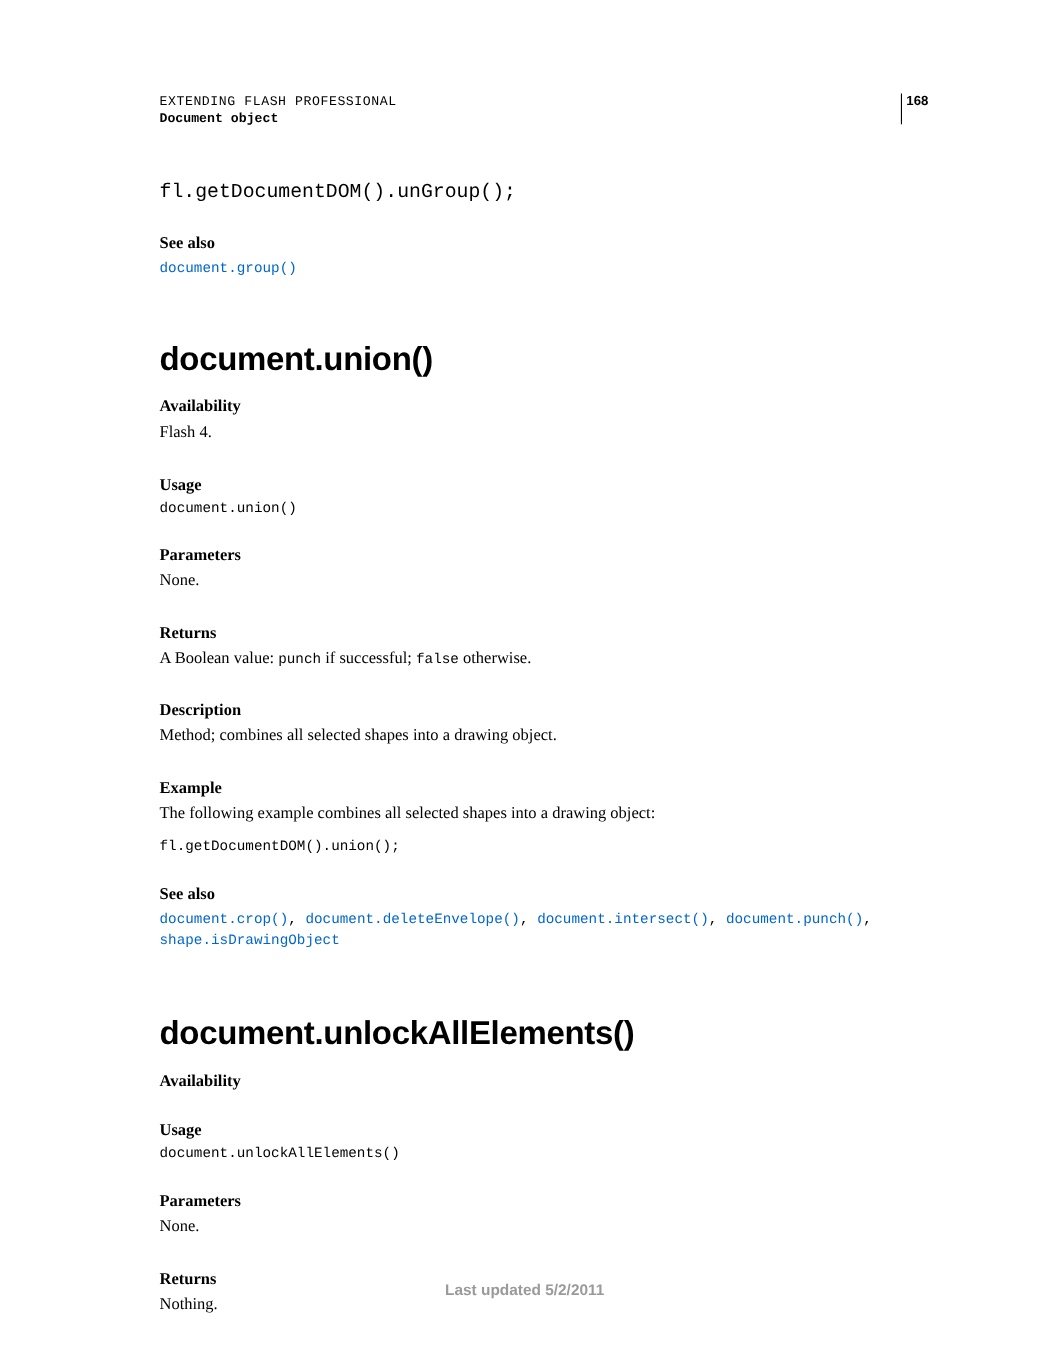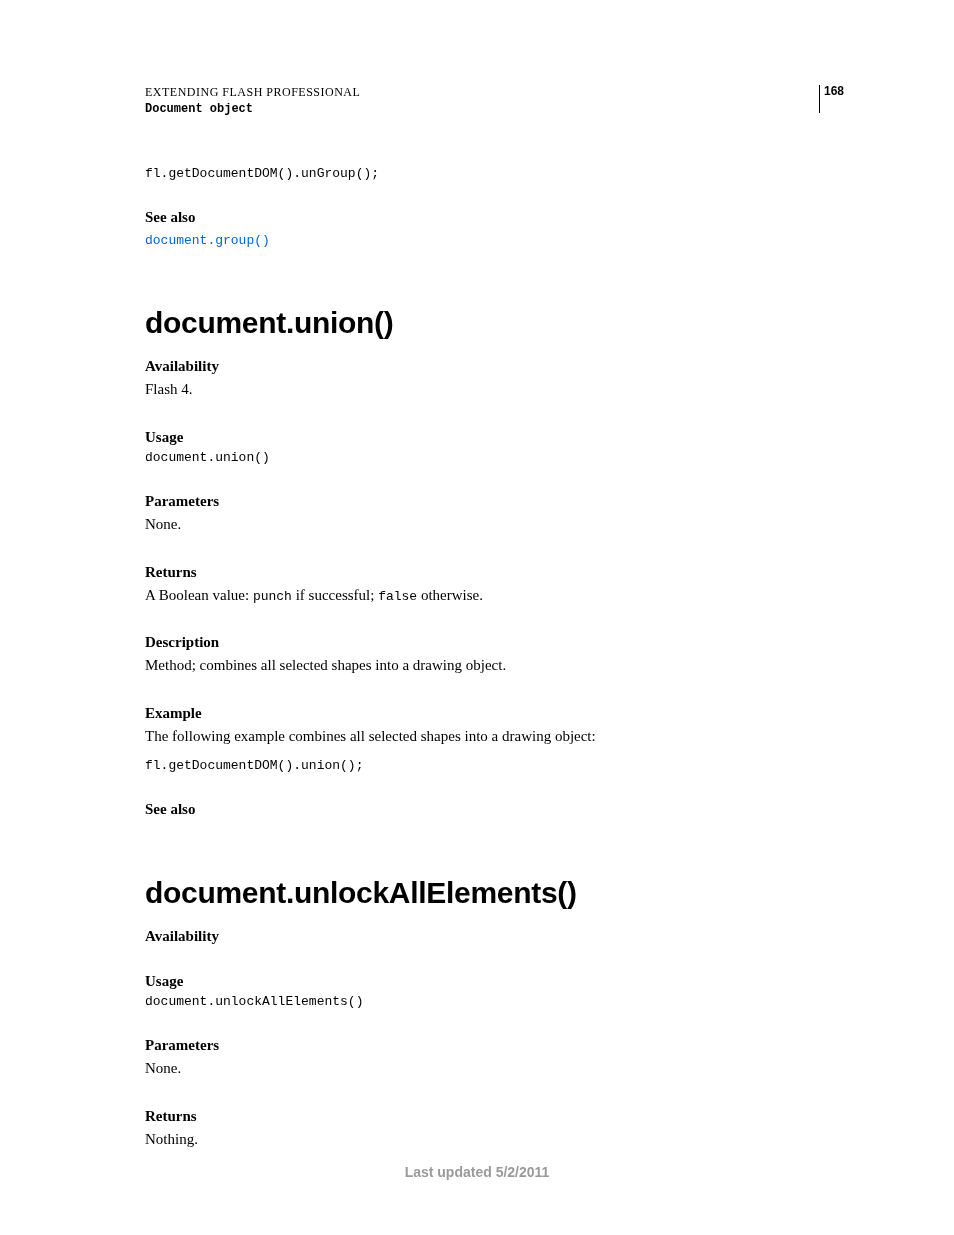--- a/index.html
+++ b/index.html
@@ -16,21 +16,21 @@
     box-sizing: border-box;
     padding: 85px 110px 60px 145px;
   }
   .header-row {
     display: flex;
     justify-content: space-between;
     align-items: flex-start;
     margin-bottom: 4px;
   }
   .header-left {
-    font-family: Liberation Serif, serif;
+    font-family: Liberation Mono, monospace;
     font-size: 12px;
     letter-spacing: 0.5px;
     color: #000;
   }
   .header-sub {
     font-family: Liberation Mono, monospace;
     font-size: 12px;
     font-weight: 700;
     color: #000;
     margin-top: 2px;
@@ -45,21 +45,21 @@
     height: 28px;
     line-height: 12px;
   }
   .code {
     font-family: 'Courier New', Courier, monospace;
     font-size: 13px;
     color: #000;
   }
   .code-block {
     font-family: 'Courier New', Courier, monospace;
-    font-size: 13px;
+    font-size: 18px;
     color: #000;
     margin-top: 50px;
   }
   .subhead {
     font-family: Georgia, serif;
     font-size: 15px;
     font-weight: 700;
     margin-top: 28px;
     margin-bottom: 4px;
   }
@@ -144,20 +144,23 @@
   </div>
 
   <div class="subhead">Description</div>
   <div class="body-text">Method; combines all selected shapes into a drawing object.</div>
 
   <div class="subhead">Example</div>
   <div class="body-text">The following example combines all selected shapes into a drawing object:</div>
   <div class="code" style="margin-top:10px;">fl.getDocumentDOM().union();</div>
 
   <div class="subhead">See also</div>
+  <div class="see-also-links">
+    <a class="link">document.crop()</a>, <a class="link">document.deleteEnvelope()</a>, <a class="link">document.intersect()</a>, <a class="link">document.punch()</a>, <br><a class="link">shape.isDrawingObject</a>
+  </div>
 
   <h1 class="method-title">document.unlockAllElements()</h1>
 
   <div class="subhead-first">Availability</div>
 
   <div class="subhead">Usage</div>
   <div class="code">document.unlockAllElements()</div>
 
   <div class="subhead">Parameters</div>
   <div class="body-text">None.</div>

